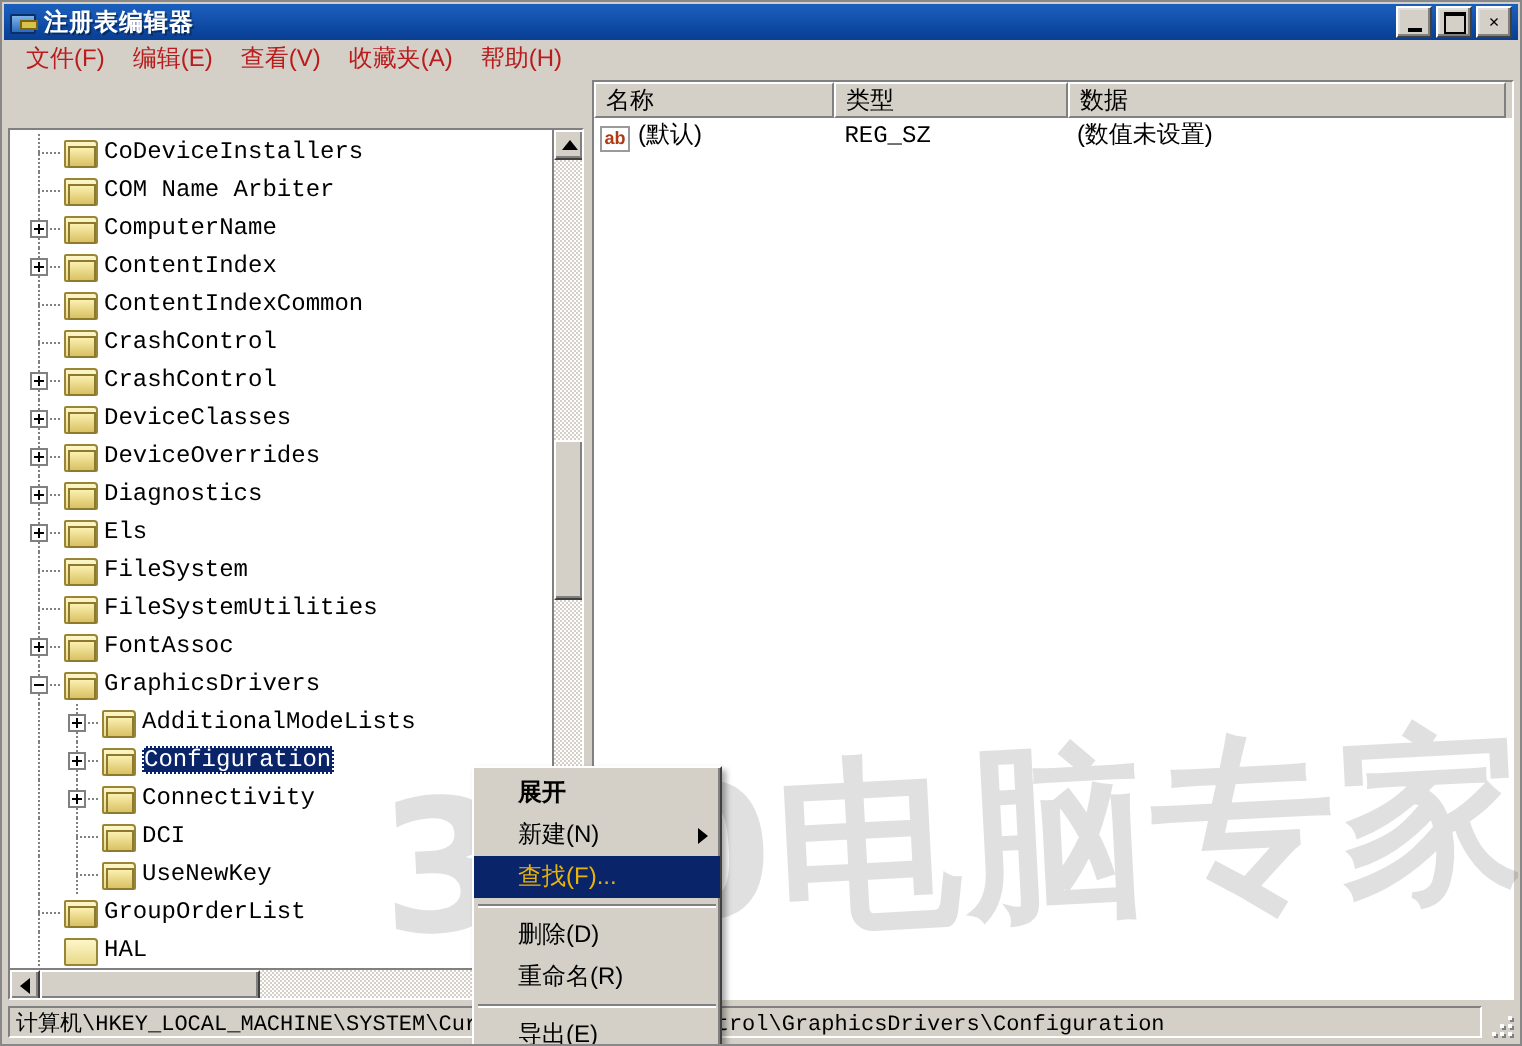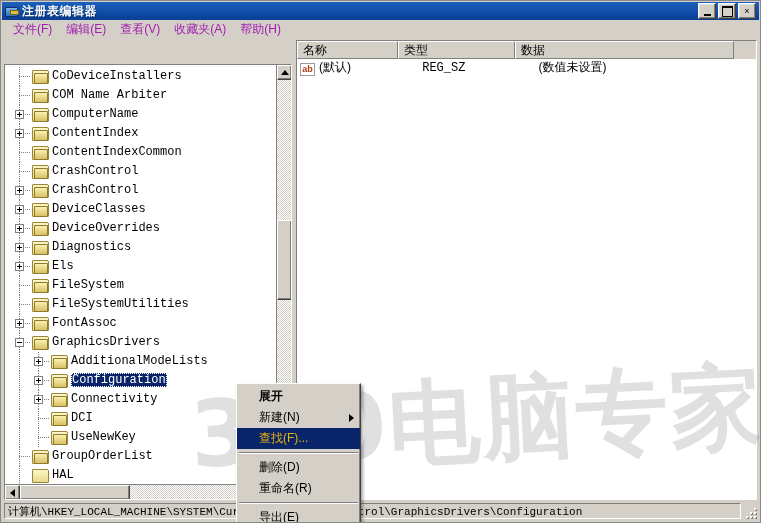--- a/index.html
+++ b/index.html
@@ -54,21 +54,21 @@
   .tbtn.min .g{align-items:flex-end;padding-bottom:2px;}
   .tbtn.min .bar{width:7px;height:2px;background:#000;}
   .tbtn.max .box{width:9px;height:8px;border:1px solid #000;border-top-width:2px;}
   
   .menubar{
     position:absolute;left:1px;top:19px;width:757px;height:18px;
     background:#d4d0c8;display:flex;align-items:center;padding-left:4px;
     box-sizing:border-box;
   }
   .menu-item{
-    padding:1px 7px;font-size:12px;color:#a21caf;white-space:nowrap;cursor:default;
+    padding:1px 7px;font-size:12px;color:#b91c1c;white-space:nowrap;cursor:default;
   }
   
   .client{
     position:absolute;left:1px;top:37px;width:757px;height:464px;
     background:#d4d0c8;
   }
   .pane{
     position:absolute;top:2px;bottom:2px;background:#fff;
     border:1px solid #808080;
     border-right-color:#fff;border-bottom-color:#fff;
@@ -509,21 +509,21 @@
         <div class="sb-btn" style="left:0;top:0;">
             <div class="arrow left"></div>
           </div>
         <div class="sb-thumb" style="top:0;left:15px;width:110px;height:15px;"></div>
       </div>
       <div class="sb-corner"></div>
     </div>
 
     <div class="pane" id="list-pane">
       <div class="lv-header">
-        <div class="lv-col" style="width:101px;text-align:center;">名称</div>
+        <div class="lv-col" style="width:120px;text-align:center;">名称</div>
         <div class="lv-col" style="width:117px;">类型</div>
         <div class="lv-col" style="width:219px;">数据</div>
       </div>
       <div class="lv-body" id="lv-body">
           <div class="lv-row">
             <div class="lv-cell name" style="width: 123px;">
               <span class="ab-icon">ab</span>
               <span>(默认)</span>
             </div>
             <div class="lv-cell mono" style="width: 117px;">REG_SZ</div>

